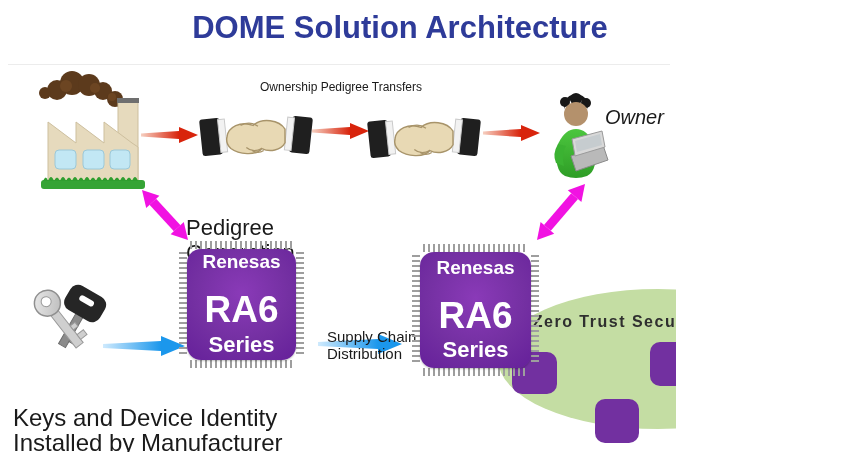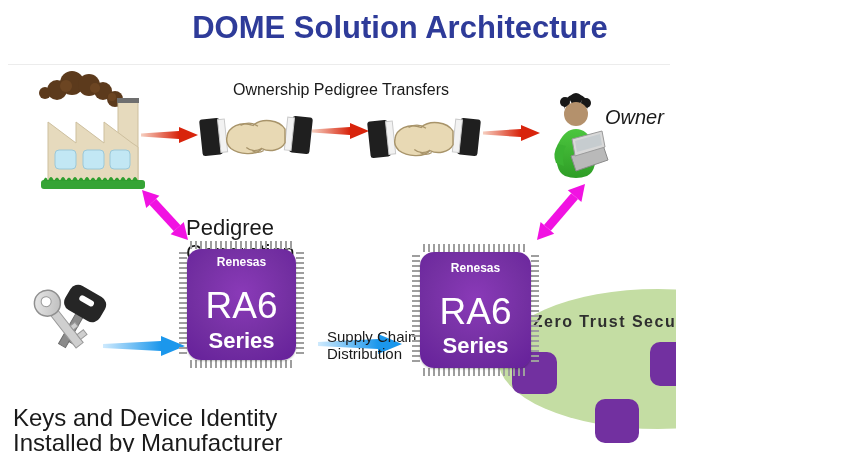--- a/index.html
+++ b/index.html
@@ -8,38 +8,38 @@
   .abs{position:absolute;}
   .preline{white-space:pre-line;margin-top:36px;}
   
   .hline{left:8px;right:6px;top:64px;height:1px;background:#ececec;}
   .vline{left:827px;top:64px;bottom:0;width:1px;background:#efefef;}
   
   .title{left:170px;top:10px;width:460px;text-align:center;font-size:31px;font-weight:bold;
          color:#2e3b99;letter-spacing:0px;}
   
   .lbl{line-height:1.2;}
-  .ownership{left:198px;top:80px;width:286px;text-align:center;font-size:16px;}
+  .ownership{left:198px;top:80px;width:286px;text-align:center;font-size:12px;}
   .ownerlbl{left:605px;top:93px;font-size:20px;font-style:italic;margin-top:12px;}
   .pedigree{left:186px;top:179px;font-size:22px;line-height:25px;}
   .supply{left:327px;top:292px;font-size:15px;line-height:17px;}
   .keyslbl{left:13px;top:369px;font-size:24px;line-height:25px;}
   .rightblock{left:530px;top:181px;width:278px;text-align:right;font-size:21px;line-height:25px;}
   
   .chip{z-index:3;}
   .pins-h{position:absolute;left:11px;right:11px;height:8px;
           background:repeating-linear-gradient(90deg,#9e9e9e 0 2px,rgba(0,0,0,0) 2px 5px);}
   .pins-v{position:absolute;top:11px;bottom:11px;width:8px;
           background:repeating-linear-gradient(180deg,#9e9e9e 0 2px,rgba(0,0,0,0) 2px 5px);}
   .chip-body{position:absolute;left:8px;top:8px;right:8px;bottom:8px;border-radius:14px;
              background:radial-gradient(circle at 50% 40%,#8a3ab8 0%,#7430a2 55%,#65209a 100%);
              display:flex;flex-direction:column;align-items:center;justify-content:center;
              color:#fff;box-shadow:0 1px 2px rgba(0,0,0,0.25);}
-  .chip-brand{font-size:12px;font-weight:bold;margin-bottom:2px;}
-  .chip-model{font-size:37px;font-weight:normal;line-height:1.05;margin-top:16px;}
+  .chip-brand{font-size:19px;font-weight:bold;margin-bottom:2px;}
+  .chip-model{font-size:37px;font-weight:bold;line-height:1.05;margin-top:16px;}
   .chip-series{font-size:22px;font-weight:bold;margin-top:2px;}
   
   .enclave{left:498px;top:289px;width:320px;height:140px;border-radius:50%;
            background:#c4dda3;z-index:1;}
   .enclave-lbl{left:502px;top:313px;width:300px;text-align:center;font-size:16px;
                font-weight:bold;color:#2f2f2f;letter-spacing:1.5px;z-index:2;}
   .sq{position:absolute;background:#7230a0;border-radius:10px;z-index:2;}
 </style>
 </head>
 <body>

